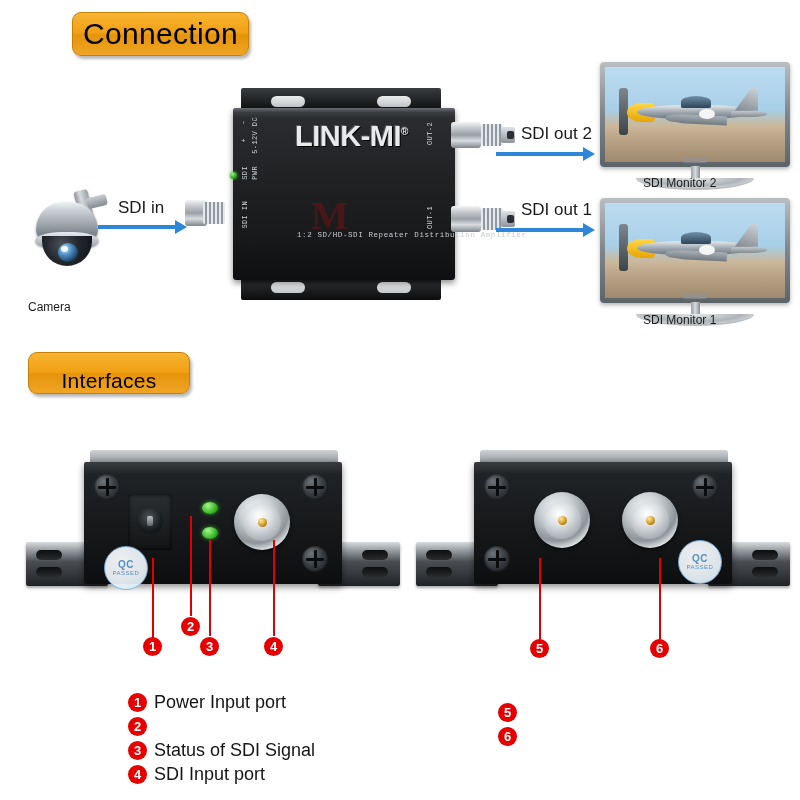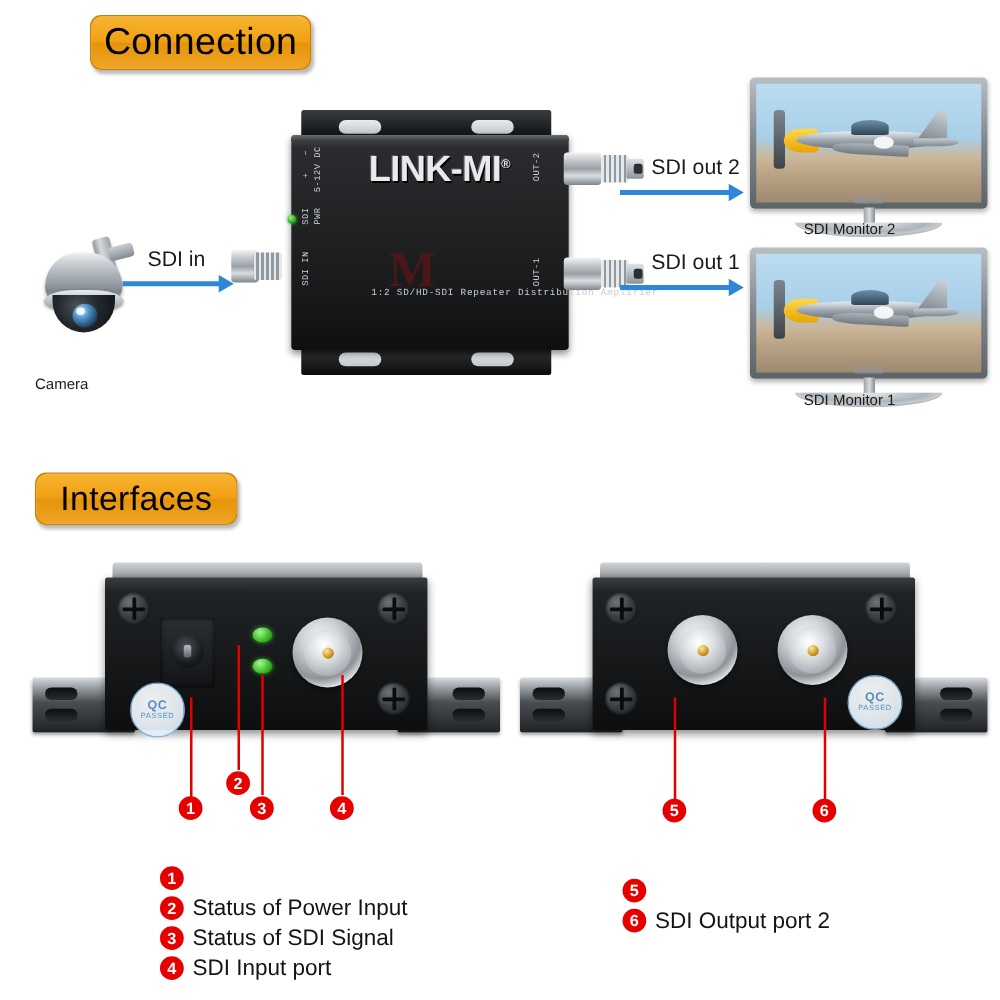--- a/index.html
+++ b/index.html
@@ -15,21 +15,21 @@
     position:absolute;
     background:linear-gradient(180deg,#f8b431 0%,#f0a013 48%,#e5940a 52%,#f0a526 100%);
     border:1px solid #c87f06;
     border-radius:9px;
     box-shadow:2px 3px 3px rgba(0,0,0,.28);
     display:flex;align-items:center;justify-content:center;
     color:#000;font-weight:400;
     letter-spacing:.3px;
   }
   #badge-connection{left:28px;top:12px;width:175px;height:42px;font-size:30px;margin-left:44px;}
-  #badge-interfaces{left:28px;top:378px;width:160px;height:40px;font-size:27px;}
+  #badge-interfaces{left:28px;top:352px;width:160px;height:40px;font-size:21px;align-items:flex-end;}
 
   
   .lbl{position:absolute;font-size:17px;color:#1a1a1a;white-space:nowrap;}
   .lbl.big{font-size:12px;}
 
   
   .arrow{position:absolute;height:4px;background:#2e86d8;}
   .arrow::after{
     content:"";position:absolute;right:-11px;top:-5px;
     width:0;height:0;border-top:7px solid transparent;border-bottom:7px solid transparent;
@@ -387,36 +387,35 @@
 
 <div class="callout-line" style="left:539px;top:558px;height:82px;"></div>
 <div class="cnum" style="left:530px;top:639px;">5</div>
 
 <div class="callout-line" style="left:659px;top:558px;height:82px;"></div>
 <div class="cnum" style="left:650px;top:639px;">6</div>
 
 <div class="legend" style="left:128px;top:690px;">
   <div class="legend-row">
     <div class="cnum">1</div>
+    <span>Power Input port</span>
   </div>
   <div class="legend-row">
     <div class="cnum">2</div>
-    <span>Status of Power Input</span>
   </div>
   <div class="legend-row">
     <div class="cnum">3</div>
     <span>Status of SDI Signal</span>
   </div>
   <div class="legend-row">
     <div class="cnum">4</div>
     <span>SDI Input port</span>
   </div>
 </div>
 
 <div class="legend" style="left:498px;top:700px;">
   <div class="legend-row">
     <div class="cnum">5</div>
   </div>
   <div class="legend-row">
     <div class="cnum">6</div>
-    <span>SDI Output port 2</span>
   </div>
 </div>
 
 </body></html>

